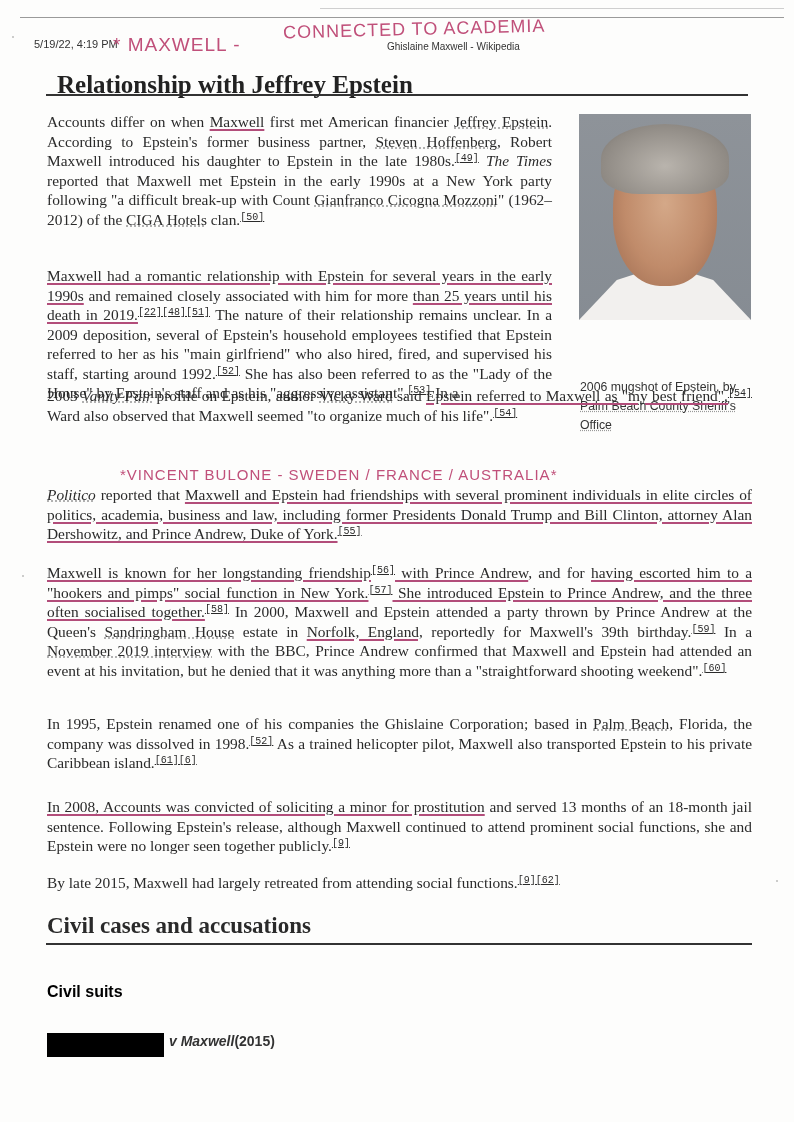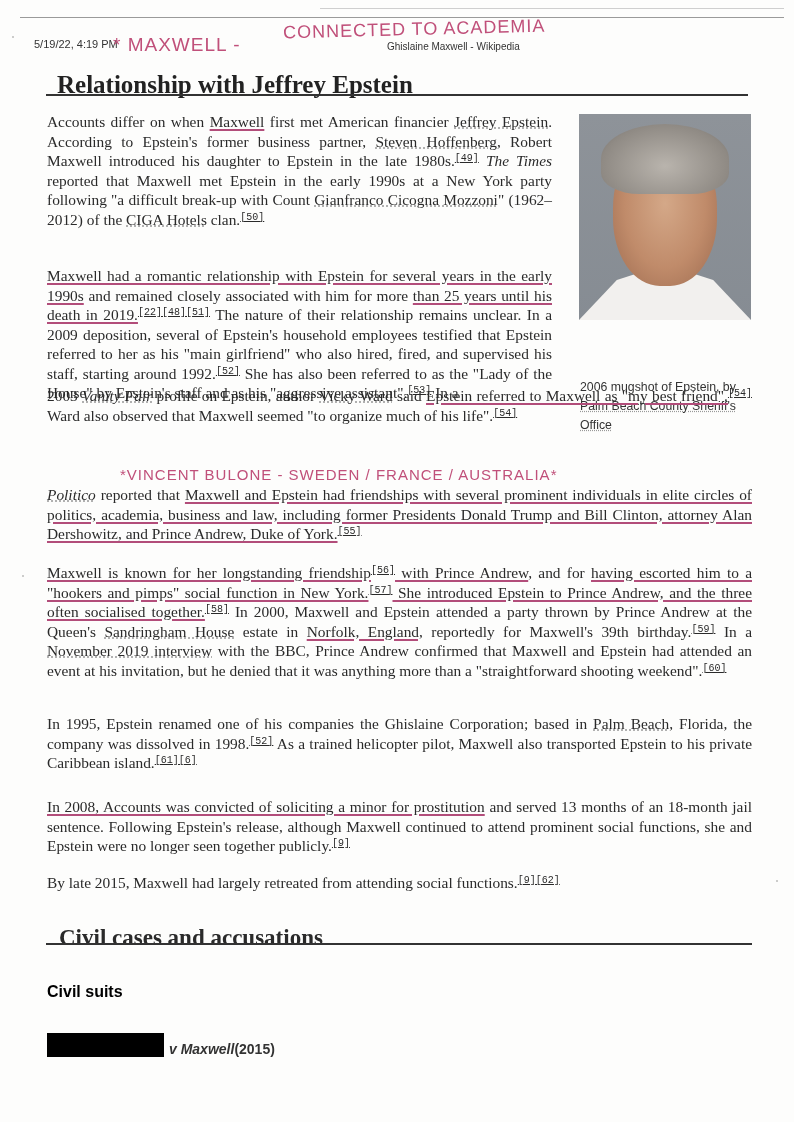--- a/index.html
+++ b/index.html
@@ -31,21 +31,21 @@
   .pen { text-decoration: underline; text-decoration-color: #b24d7a; text-decoration-thickness: 1.5px; text-underline-offset: 2px; }
   .photo { left: 579px; top: 114px; width: 172px; height: 206px; background: linear-gradient(180deg,#8e9399 0%,#868c93 100%); overflow: hidden; }
   .face { position: absolute; left: 34px; top: 22px; width: 104px; height: 150px; border-radius: 48% 48% 45% 45%; background: radial-gradient(ellipse at 50% 45%, #d4a888 0%, #c08b6a 55%, #9c6a4f 100%); }
   .hair { position: absolute; left: 22px; top: 10px; width: 128px; height: 70px; border-radius: 50% 50% 30% 30%; background: radial-gradient(ellipse at 50% 60%, #b9b4ad 0%, #8f8a84 70%, #6e6a66 100%); }
   .shirt { position: absolute; left: 0; right: 0; bottom: 0; height: 50px; background: #f2f0ee; clip-path: polygon(0 100%, 22% 20%, 40% 0, 60% 0, 78% 20%, 100% 100%); }
   .caption { left: 580px; top: 330px; width: 180px; font-family: "Liberation Sans", sans-serif; font-size: 12.3px; line-height: 19px; color: #333; margin-top: 48px; }
   .hw3 { left: 120px; top: 466px; font-size: 15px; }
   .h2 { left: 47px; top: 913px; font-family: "Liberation Serif", serif; font-weight: bold; font-size: 23px; color: #2a2a2a; }
   .h2-rule { left: 46px; width: 706px; top: 943px; height: 2px; background: #333; }
   .h3 { left: 47px; top: 983px; font-family: "Liberation Sans", sans-serif; font-weight: bold; font-size: 16px; color: #000000; }
-  .case { left: 47px; top: 1033px; font-family: "Liberation Sans", sans-serif; font-weight: bold; font-size: 14px; color: #333; display: flex; align-items: flex-end; }
+  .case { left: 47px; top: 1033px; font-family: "Liberation Sans", sans-serif; font-weight: bold; font-size: 14px; color: #333; display: flex; align-items: flex-start; }
   .redact { display: inline-block; width: 117px; height: 24px; background: #000; margin-right: 5px; }
   .dot { width: 2px; height: 2px; background: #bbb; border-radius: 50%; }
 </style>
 </head>
 <body>
 
 <div class="abs topline2"></div>
 <div class="abs topline"></div>
 
 <div class="abs hdr-date">5/19/22, 4:19 PM</div>
@@ -75,21 +75,21 @@
 <p class="abs para p3" style="margin:0"><i class="lk">Politico</i><span> reported that </span><span class="pen">Maxwell and Epstein had friendships with several prominent individuals in elite circles of politics, academia, business and law, including former Presidents Donald Trump and Bill Clinton, attorney Alan Dershowitz, and Prince Andrew, Duke of York.</span><sup>[55]</sup></p>
 
 <p class="abs para p4" style="margin:0"><span class="pen">Maxwell is known for her longstanding friendship</span><sup>[56]</sup><span class="pen"> with Prince Andrew</span><span>, and for </span><span class="pen">having escorted him to a "hookers and pimps" social function in New York.</span><sup>[57]</sup><span class="pen"> She introduced Epstein to Prince Andrew, and the three often socialised together.</span><sup>[58]</sup><span> In 2000, Maxwell and Epstein attended a party thrown by Prince Andrew at the Queen's </span><a class="lk">Sandringham House</a><span> estate in </span><a class="lk pen">Norfolk, England,</a><span> reportedly for Maxwell's 39th birthday.</span><sup>[59]</sup><span> In a </span><a class="lk">November 2019 interview</a><span> with the BBC, Prince Andrew confirmed that Maxwell and Epstein had attended an event at his invitation, but he denied that it was anything more than a "straightforward shooting weekend".</span><sup>[60]</sup></p>
 
 <p class="abs para p5" style="margin:0"><span>In 1995, Epstein renamed one of his companies the Ghislaine Corporation; based in </span><a class="lk">Palm Beach</a><span>, Florida, the company was dissolved in 1998.</span><sup>[52]</sup><span> As a trained helicopter pilot, Maxwell also transported Epstein to his private Caribbean island.</span><sup>[61][6]</sup></p>
 
 <p class="abs para p6" style="margin:0"><span class="pen">In 2008, Accounts was convicted of soliciting a minor for prostitution</span><span> and served 13 months of an 18-month jail sentence. Following Epstein's release, although Maxwell continued to attend prominent social functions, she and Epstein were no longer seen together publicly.</span><sup>[9]</sup></p>
 
 <p class="abs para p7" style="margin:0"><span>By late 2015, Maxwell had largely retreated from attending social functions.</span><sup>[9][62]</sup></p>
 
-<h2 class="abs h2" style="margin:12px">Civil cases and accusations</h2>
+<h2 class="abs h2" style="margin:0">Civil cases and accusations</h2>
 <div class="abs h2-rule"></div>
 <h3 class="abs h3" style="margin:0">Civil suits</h3>
 <div class="abs case">
   <span class="redact"></span>
   <i>v Maxwell</i>
     <span> (2015)</span>
 </div>
 
 <div class="abs dot" style="left:12px;top:36px"></div>
 <div class="abs dot" style="left:22px;top:575px"></div>

